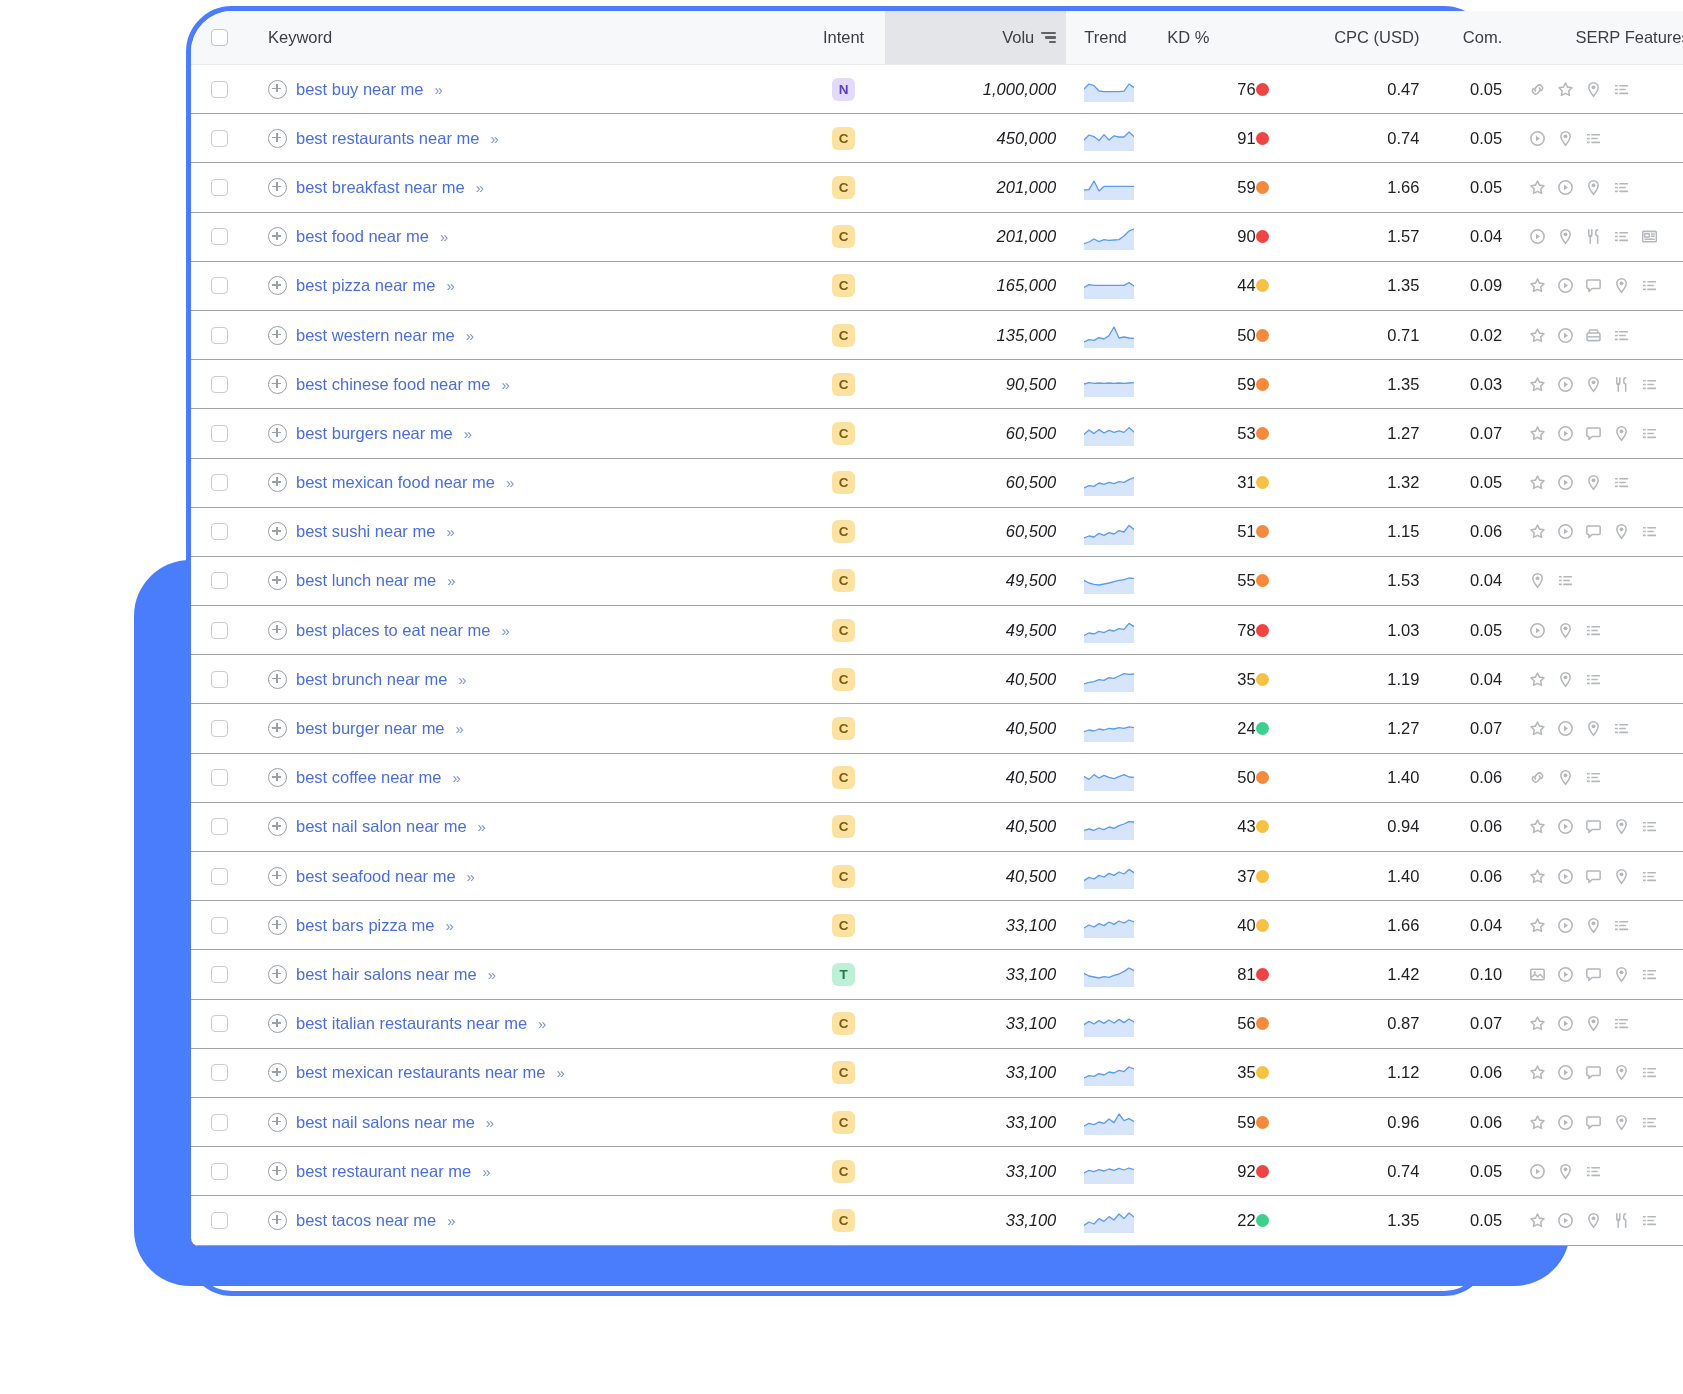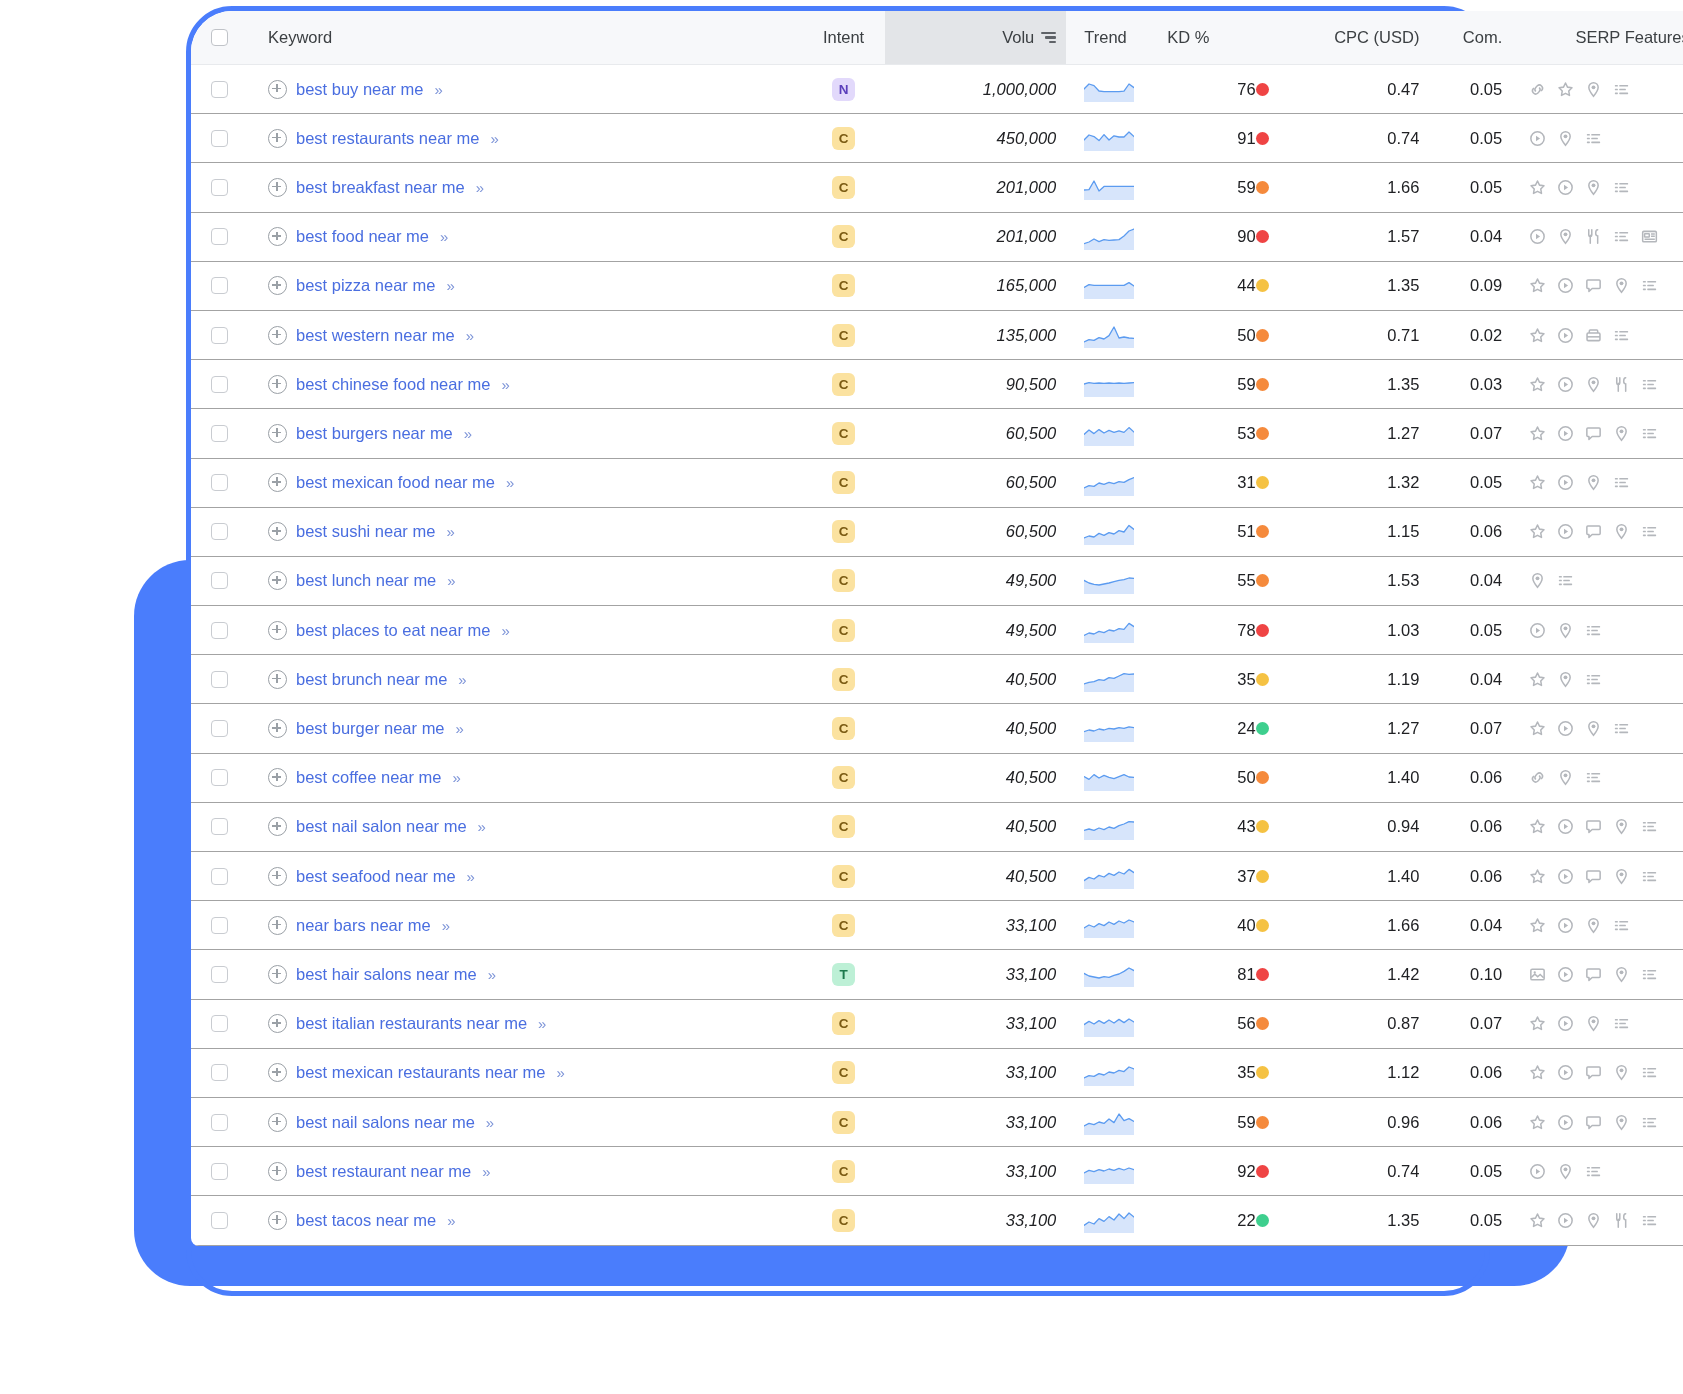--- a/index.html
+++ b/index.html
@@ -1302,21 +1302,21 @@
             </div>
           </td>
         </tr>
         <tr>
           <td>
             <span class="cb"></span>
           </td>
           <td>
             <div class="kw-cell">
               <span class="plus-ico"></span>
-              <span class="kw-text">near bars near me</span>
+              <span class="kw-text">best bars pizza me</span>
               <span class="chev">»</span>
             </div>
           </td>
           <td>
             <span class="badge C">C</span>
           </td>
           <td class="vol">33,100</td>
           <td>
             <div class="trend-wrap">
               <svg width="50" height="26" viewBox="0 0 50 26">

